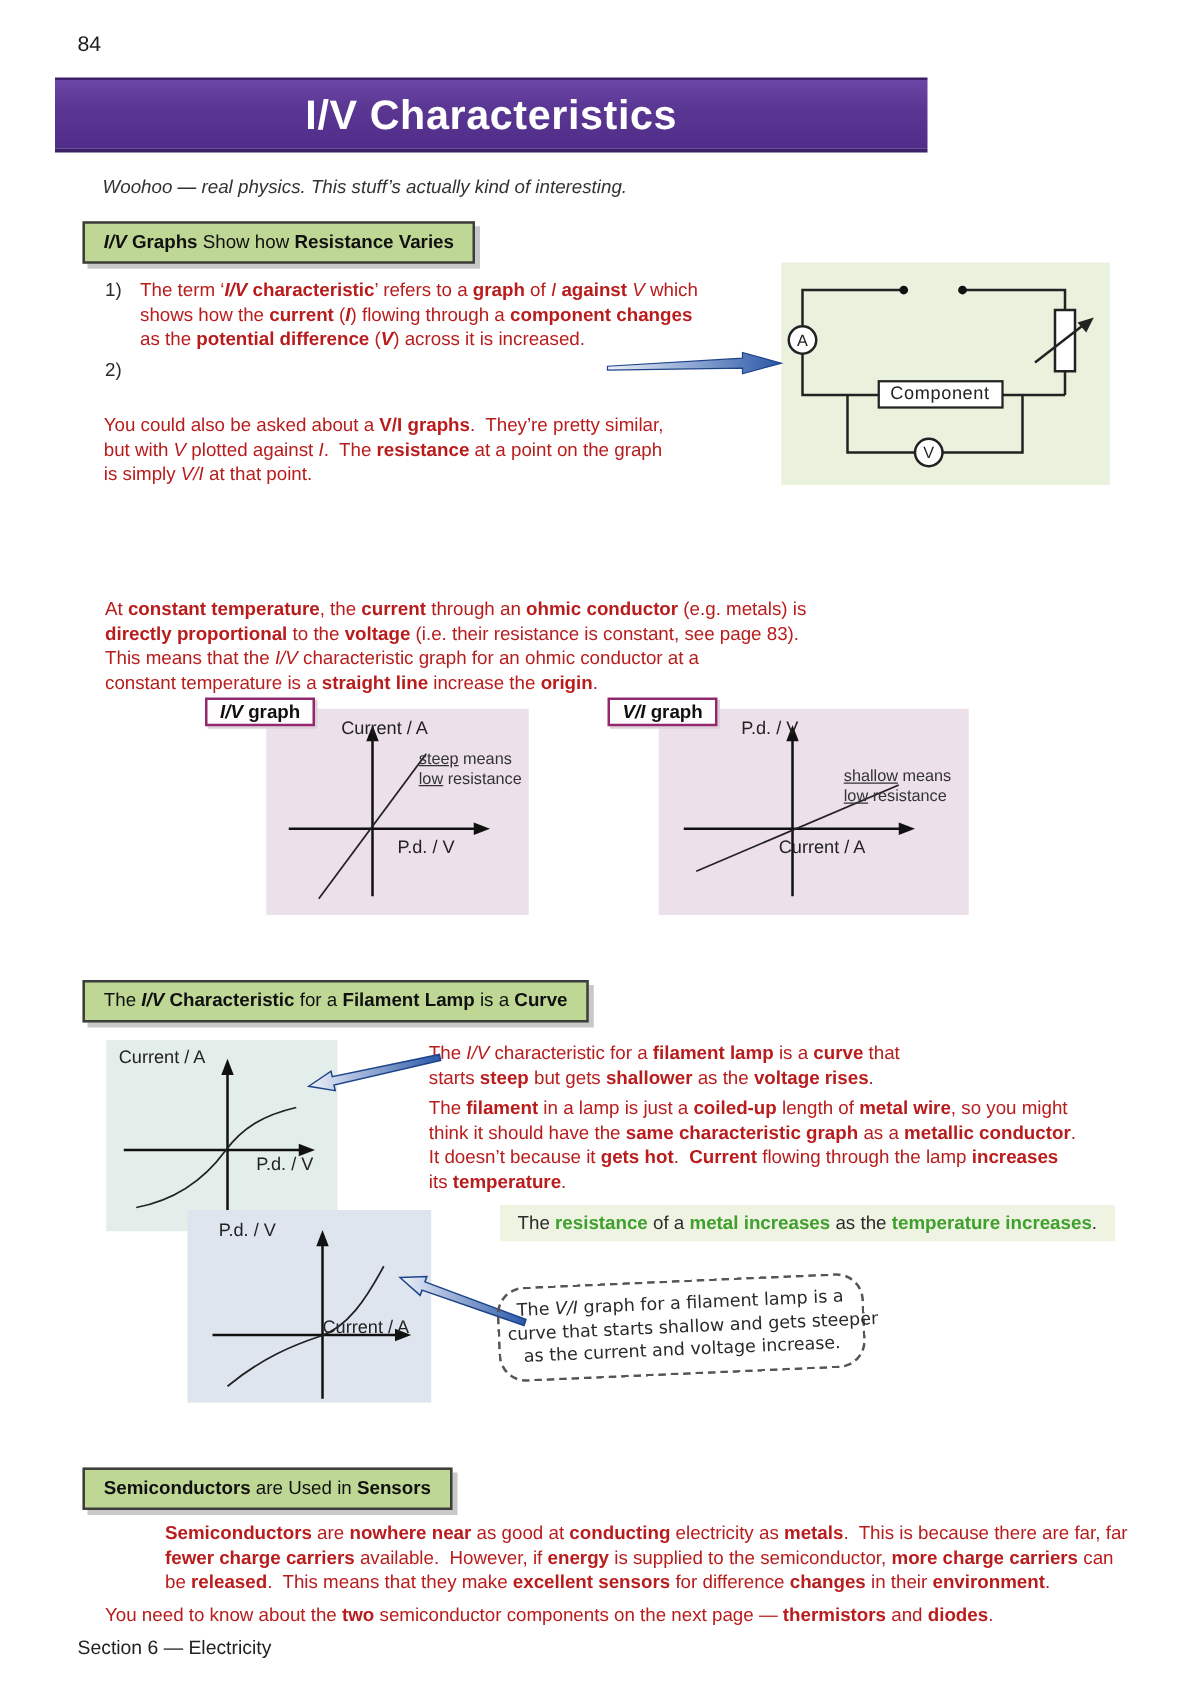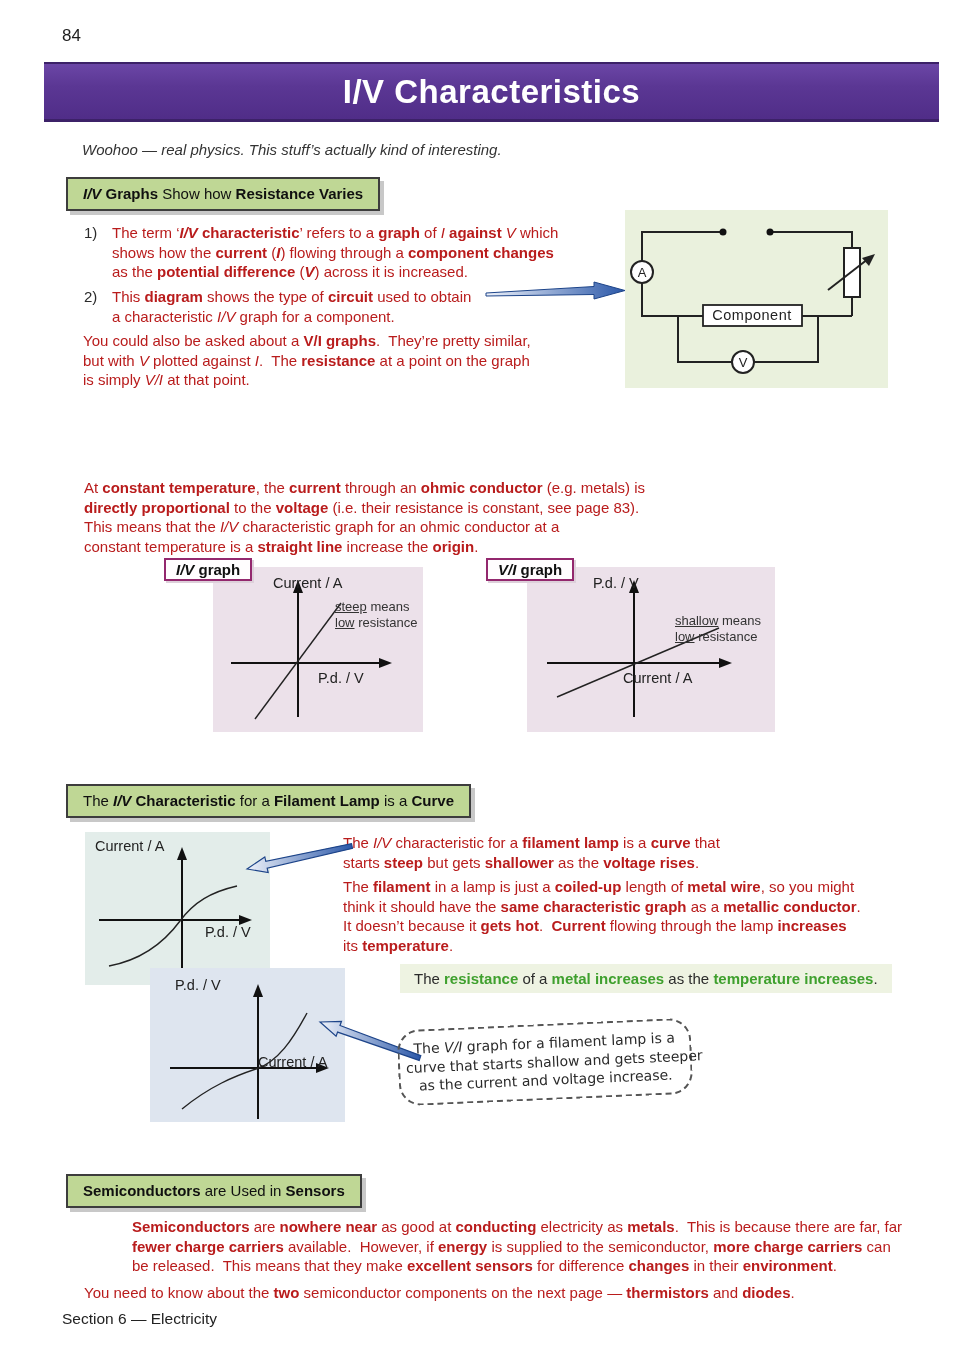--- a/index.html
+++ b/index.html
@@ -1,19 +1,19 @@
 <!DOCTYPE html>
 <html><head>
 <meta charset="utf-8">
 <style>
   html,body{margin:0;padding:0;background:#ffffff;}
   .page{position:relative;width:961px;height:1360px;background:#ffffff;overflow:hidden;
         font-family:"Liberation Sans",sans-serif;color:#2b2b2b;}
   .pagenum{position:absolute;left:62px;top:26px;font-size:17px;color:#1d1d1d;}
-  .banner{position:absolute;left:44px;top:62px;width:895px;height:60px;
+  .banner{position:absolute;left:44px;top:62px;width:698px;height:60px;
           background:linear-gradient(180deg,#6b46a6 0%,#5b3794 40%,#502d88 100%);
           border-top:2px solid #3c2168;border-bottom:3px solid #3c2168;box-sizing:border-box;}
   .banner span{display:block;text-align:center;line-height:55px;font-size:33px;font-weight:bold;color:#ffffff;letter-spacing:.5px;}
   .subtitle{position:absolute;left:82px;top:141px;font-size:15px;font-style:italic;color:#333;}
   .hbox{position:absolute;background:#bfd795;border:2px solid #3d3d3d;box-shadow:4px 4px 0 #c8c8c8;
         padding:0 15px;font-size:15px;line-height:30px;white-space:nowrap;color:#101010;}
   .body{position:absolute;font-size:15px;line-height:19.5px;white-space:pre;color:#b91c1c;}
   .num{position:absolute;font-size:15px;line-height:19.5px;color:#2b2b2b;}
   .panel{position:absolute;}
   .panel svg{position:absolute;left:0;top:0;}
@@ -49,22 +49,20 @@
 
   <div class="subtitle">Woohoo — real physics.  This stuff’s actually kind of interesting.</div>
 
   <div class="hbox" style="left:66px;top:177px;"><span style="font-weight: bold; font-style: italic;">I/V</span><span style="font-weight: bold;"> Graphs</span><span> Show how </span><span style="font-weight: bold;">Resistance Varies</span></div>
 
   <div class="num" style="left:84px;top:223px;">1)</div>
   <div class="body" style="left:112px;top:223px;"><span>The term ‘</span><span style="font-weight: bold; font-style: italic;">I/V</span><span style="font-weight: bold;"> characteristic</span><span>’ refers to a </span><span style="font-weight: bold;">graph</span><span> of </span><span style="font-style: italic;">I</span><span> </span><span style="font-weight: bold;">against</span><span> </span><span style="font-style: italic;">V</span><span> which
 </span><span>shows how the </span><span style="font-weight: bold;">current</span><span> (</span><span style="font-weight: bold; font-style: italic;">I</span><span>) flowing through a </span><span style="font-weight: bold;">component changes</span><span>
 </span><span>as the </span><span style="font-weight: bold;">potential difference</span><span> (</span><span style="font-weight: bold; font-style: italic;">V</span><span>) across it is increased.</span></div>
   <div class="num" style="left:84px;top:287px;">2)</div>
-  <div class="body" style="left:112px;top:287px;"><span>This </span><span style="font-weight: bold;">diagram</span><span> shows the type of </span><span style="font-weight: bold;">circuit</span><span> used to obtain
-</span><span>a characteristic </span><span style="font-style: italic;">I/V</span><span> graph for a component.</span></div>
   <div class="body" style="left:83px;top:331px;"><span>You could also be asked about a </span><span style="font-weight: bold;">V/I graphs</span><span>.  They’re pretty similar,
 </span><span>but with </span><span style="font-style: italic;">V</span><span> plotted against </span><span style="font-style: italic;">I</span><span>.  The </span><span style="font-weight: bold;">resistance</span><span> at a point on the graph
 </span><span>is simply </span><span style="font-style: italic;">V/I</span><span> at that point.</span></div>
 
   <div class="panel circuit" style="left:625px;top:210px;width:263px;height:178px;">
     <svg width="263" height="178" viewBox="0 0 263 178">
       <g stroke="#222" stroke-width="2" fill="none">
         <path d="M17,51 V22 H98"></path>
         <path d="M145,22 H227 V38"></path>
         <path d="M227,87 V106"></path>
@@ -187,18 +185,18 @@
     <polygon points="6,12 27.5,11.3 26,15.5 106.8,45.6 105.2,50.4 23.6,22.1 22.1,26.3" fill="url(#g3)" stroke="#1d4489" stroke-width="1.2"></polygon>
   </svg>
 
   <div class="handnote"><span>The </span><span style="font-style: italic;">V/I</span><span> graph for a filament lamp is a
 </span><span>curve that starts shallow and gets steeper
 </span><span>as the current and voltage increase.</span></div>
 
   <div class="hbox" style="left:66px;top:1174px;"><span style="font-weight: bold;">Semiconductors</span><span> are Used in </span><span style="font-weight: bold;">Sensors</span></div>
   <div class="body" style="left:84px;top:1217px;margin-left:48px;"><span style="font-weight: bold;">Semiconductors</span><span> are </span><span style="font-weight: bold;">nowhere near</span><span> as good at </span><span style="font-weight: bold;">conducting</span><span> electricity as </span><span style="font-weight: bold;">metals</span><span>.  This is because there are far, far
 </span><span style="font-weight: bold;">fewer charge carriers</span><span> available.  However, if </span><span style="font-weight: bold;">energy</span><span> is supplied to the semiconductor, </span><span style="font-weight: bold;">more charge carriers</span><span> can
-</span><span>be </span><span style="font-weight: normal; text-align: center;">released</span><span>.  This means that they make </span><span style="font-weight: bold;">excellent sensors</span><span> for difference </span><span style="font-weight: bold;">changes</span><span> in their </span><span style="font-weight: bold;">environment</span><span>.</span></div>
+</span><span>be </span><span style="font-weight: bold; text-align: center;">released</span><span>.  This means that they make </span><span style="font-weight: bold;">excellent sensors</span><span> for difference </span><span style="font-weight: bold;">changes</span><span> in their </span><span style="font-weight: bold;">environment</span><span>.</span></div>
   <div class="body" style="left:84px;top:1283px;"><span>You need to know about the </span><span style="font-weight: bold;">two</span><span> semiconductor components on the next page — </span><span style="font-weight: bold;">thermistors</span><span> and </span><span style="font-weight: bold;">diodes</span><span>.</span></div>
 
   <div class="footer">Section 6 — Electricity</div>
 
 </div>
 
 </body></html>

